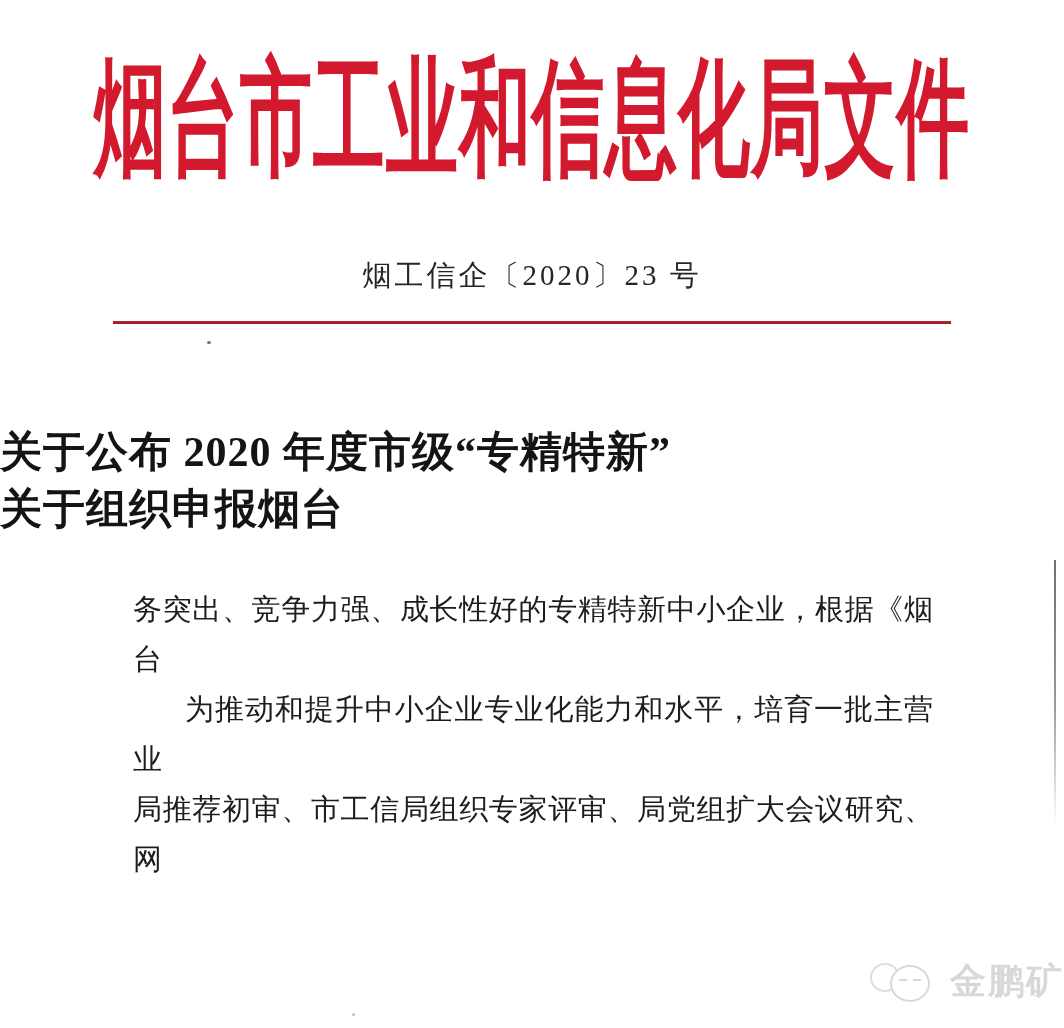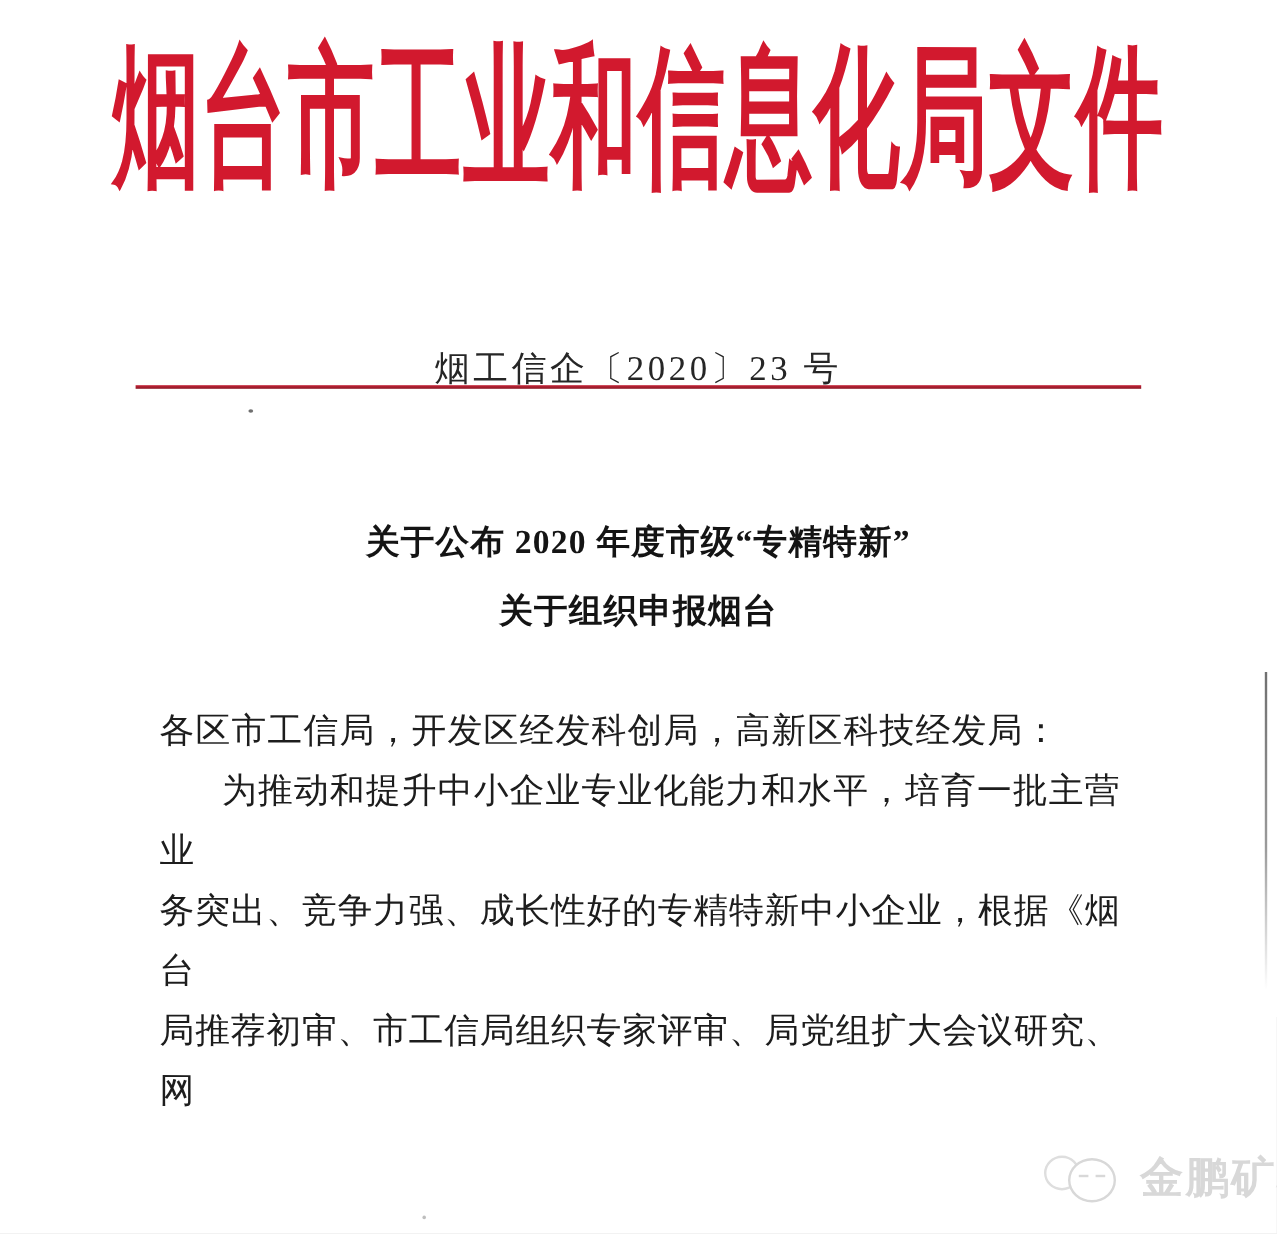--- a/index.html
+++ b/index.html
@@ -8,38 +8,38 @@
     width: 1064px;
     height: 1028px;
     background: #ffffff;
     overflow: hidden;
     font-family: "Liberation Serif", "DejaVu Serif", serif;
   }
 
   
   .header {
     position: absolute;
-    top: 20px; left: 0;
+    top: 40px; left: 0;
     width: 100%; height: 158px;
     display: flex; align-items: center; justify-content: center; text-align: right;
   }
   .header-text {
     font-size: 72px;
     font-weight: bold;
     color: #d2192e;
     letter-spacing: 1px;
     white-space: nowrap;
     transform: scaleY(1.78);
     transform-origin: center;
   }
 
   
   .docnum {
     position: absolute;
-    top: 288px; left: 0;
+    top: 256px; left: 0;
     width: 100%;
     text-align: center;
     font-size: 29px;
     color: #262626;
     letter-spacing: 3px;
     white-space: nowrap;
   }
 
   
   .redline {
@@ -47,22 +47,21 @@
     top: 321px; left: 113px;
     width: 838px; height: 3px;
     background: linear-gradient(to bottom, #c42235, #8c1a28);
   }
 
   
   .title {
     position: absolute;
     top: 424px; left: 0;
     width: 100%;
-    text-align: center;
-    font-size: 28px;
+    font-size: 42px;
     font-weight: bold;
     color: #141414;
     line-height: 57px;
     letter-spacing: 1px;
   }
 
   
   .body-text {
     position: absolute;
     top: 584px; left: 133px;
@@ -141,23 +140,22 @@
   <div class="docnum">烟工信企〔2020〕23 号</div>
 
   <div class="redline"></div>
 
   <div class="title">
     <div class="title-line">关于公布 2020 年度市级“专精特新”</div>
     <div class="title-line">关于组织申报烟台</div>
   </div>
 
   <div class="body-text">
-    <div class="salutation">各区市工信局，开发区经发科创局，高新区科技经发局：</div>
+    <div class="bline">务突出、竞争力强、成长性好的专精特新中小企业，根据《烟台</div>
     <div class="bline indent">为推动和提升中小企业专业化能力和水平，培育一批主营业</div>
-    <div class="bline">务突出、竞争力强、成长性好的专精特新中小企业，根据《烟台</div>
     <div class="bline">局推荐初审、市工信局组织专家评审、局党组扩大会议研究、网</div>
 
   </div>
 
   <div class="scan-line"></div>
   <div class="speck s1"></div>
   <div class="speck s2"></div>
 
   <div class="watermark">
     <span class="wm-logo">

